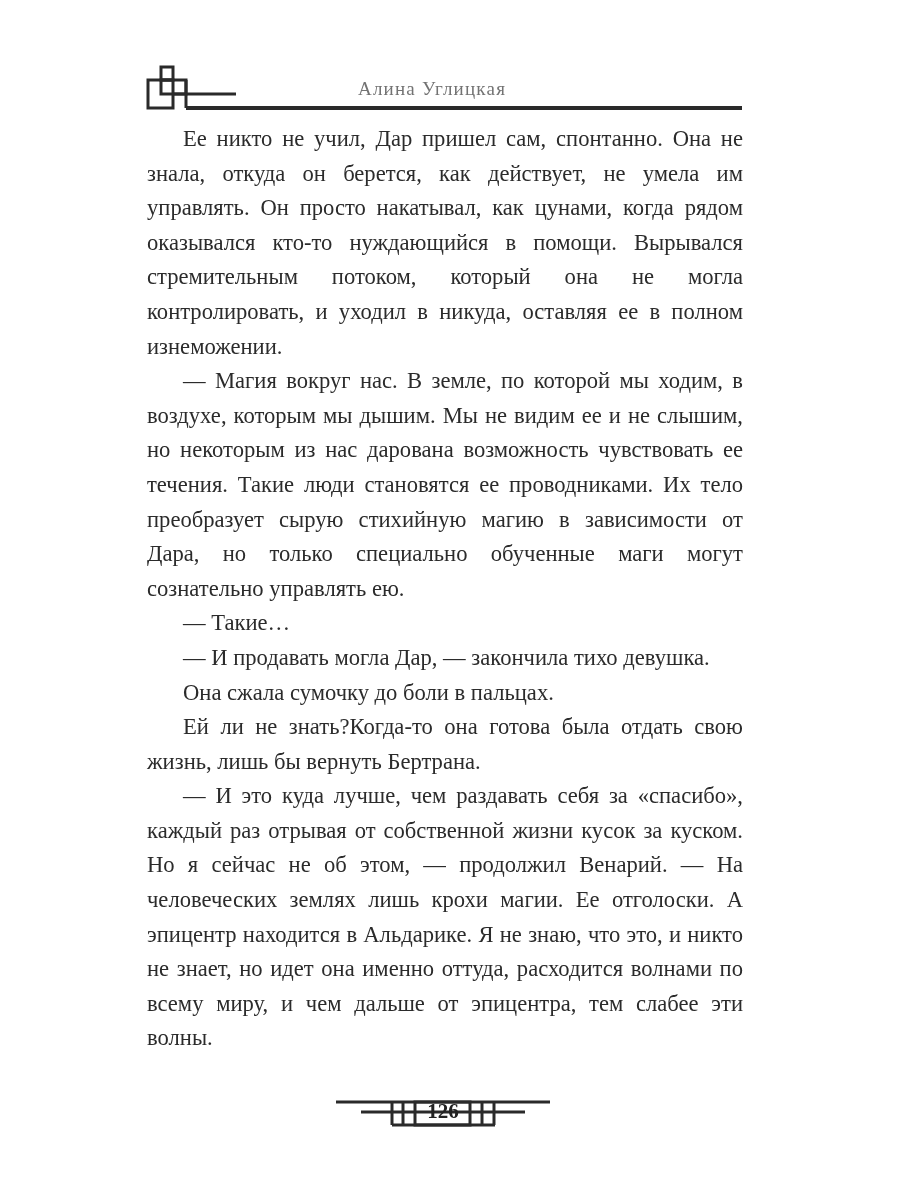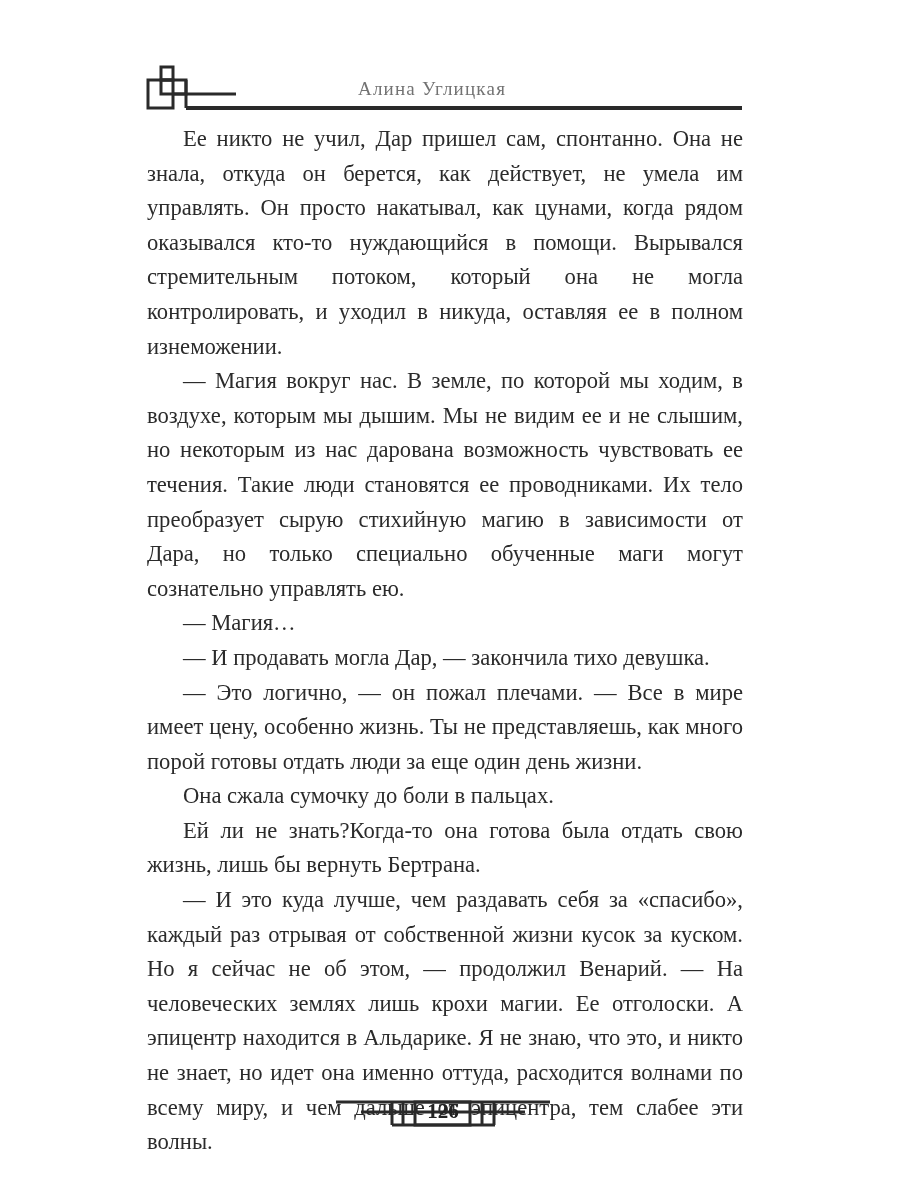--- a/index.html
+++ b/index.html
@@ -79,23 +79,22 @@
       <line x1="186" y1="80" x2="186" y2="108"></line>
     </g>
     <line x1="186" y1="108" x2="742" y2="108" stroke="#2a2a2a" stroke-width="4"></line>
   </svg>
   <div class="running-head">Алина Углицкая</div>
 </div>
 
 <div class="body-text">
   <p>Ее никто не учил, Дар пришел сам, спонтанно. Она не знала, откуда он берется, как действует, не умела им управлять. Он просто накатывал, как цунами, когда рядом оказывался кто-то нуждающийся в помощи. Вы­рывался стремительным потоком, который она не могла контролировать, и уходил в никуда, оставляя ее в пол­ном изнеможении.</p>
   <p>— Магия вокруг нас. В земле, по которой мы ходим, в воздухе, которым мы дышим. Мы не видим ее и не слы­шим, но некоторым из нас дарована возможность чув­ствовать ее течения. Такие люди становятся ее проводниками. Их тело преобразует сырую стихийную магию в зависимости от Дара, но только специально об­ученные маги могут сознательно управлять ею.</p>
-  <p>— Магия…</p>
+  <p>— Такие…</p>
   <p>— И продавать могла Дар, — закончила тихо девушка.</p>
-  <p>— Это логично, — он пожал плечами. — Все в мире имеет цену, особенно жизнь. Ты не представляешь, как много порой готовы отдать люди за еще один день жизни.</p>
   <p>Она сжала сумочку до боли в пальцах.</p>
   <p>Ей ли не знать?Когда-то она готова была отдать свою жизнь, лишь бы вернуть Бертрана.</p>
   <p>— И это куда лучше, чем раздавать себя за «спасибо», каждый раз отрывая от собственной жизни кусок за кус­ком. Но я сейчас не об этом, — продолжил Венарий. — На человеческих землях лишь крохи магии. Ее отго­лоски. А эпицентр находится в Альдарике. Я не знаю, что это, и никто не знает, но идет она именно оттуда, расходится волнами по всему миру, и чем дальше от эпи­центра, тем слабее эти волны.</p>
 
 </div>
 
 <div class="footer">
   <svg width="900" height="50">
     <g stroke="#2a2a2a" stroke-width="3" fill="none">
       <line x1="336" y1="12" x2="550" y2="12"></line>

